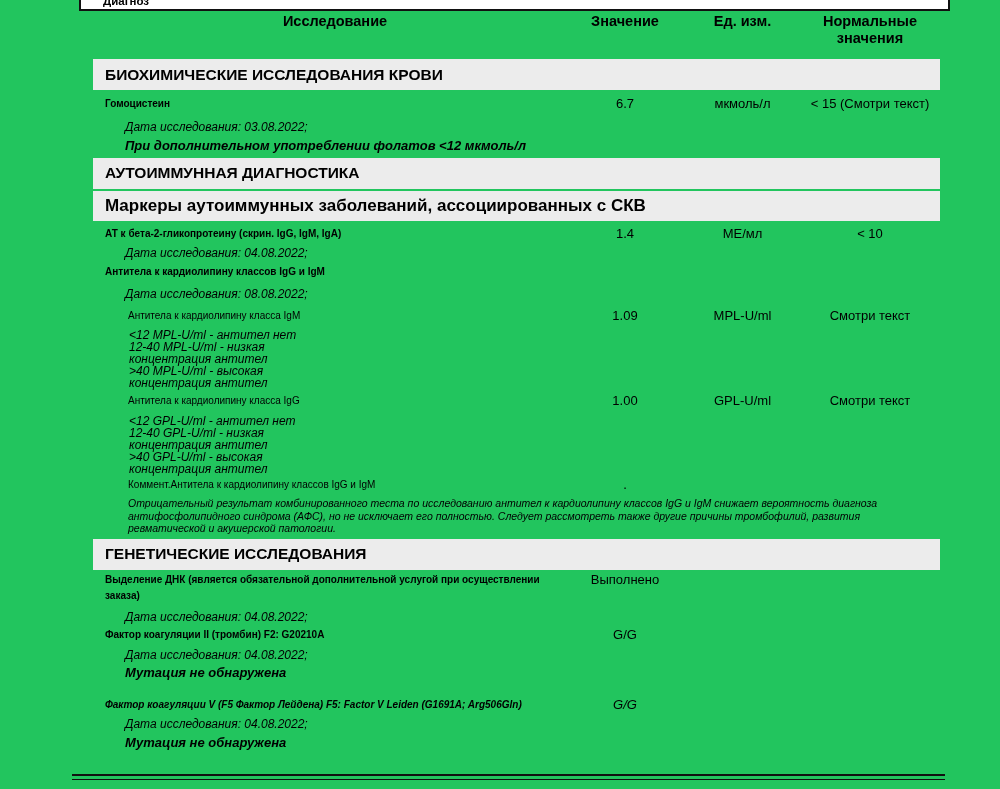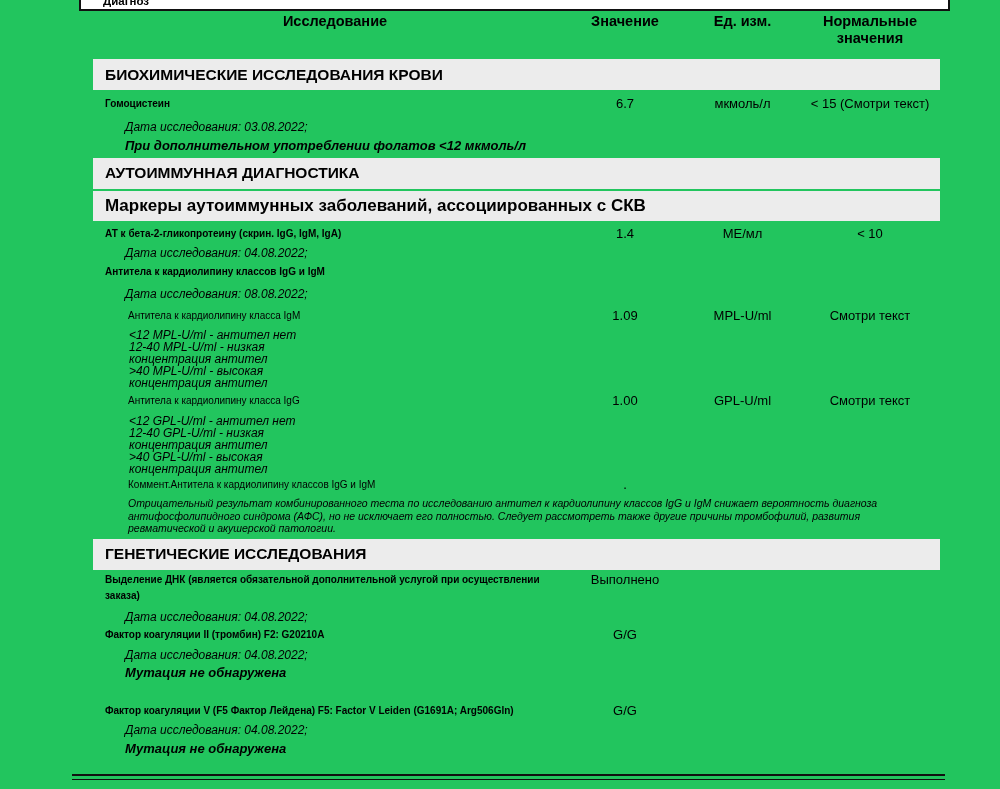--- a/index.html
+++ b/index.html
@@ -26,21 +26,21 @@
   .name{font-weight:bold;font-size:10px;line-height:16.5px;}
   .name-plain{font-weight:normal;padding-left:23px;}
   .val,.unit,.norm{font-size:13px;text-align:center;line-height:16.5px;}
 
   .date{font-style:italic;font-size:12px;line-height:12px;padding-left:32px;}
   .free-note{font-style:italic;font-size:13px;line-height:12px;padding-left:32px;font-weight:bold;}
   .ref-note{font-style:italic;font-size:12px;line-height:12px;padding-left:36px;white-space:pre-line;}
   .comment{font-style:italic;font-size:10.5px;line-height:12.5px;padding-left:35px;padding-right:2px;}
 
   .mt2{margin-top:2px;}.mt4{margin-top:4px;}.mt5{margin-top:5px;}.mt6{margin-top:6px;}
-  .mt7{margin-top:7px;}.mt8{margin-top:8px;}.mt10{margin-top:24px;}.mt12{margin-top:12px;}
+  .mt7{margin-top:7px;}.mt8{margin-top:8px;}.mt10{margin-top:18px;font-style:italic;}.mt12{margin-top:12px;}
 
   .bottom-rule{position:absolute;left:72px;top:774px;width:873px;height:3px;
                border-top:2px solid #111;border-bottom:1px solid #111;box-sizing:content-box;}
 </style>
 </head>
 <body>
 
 <div class="page">
 
   <div class="diagnosis-box">

